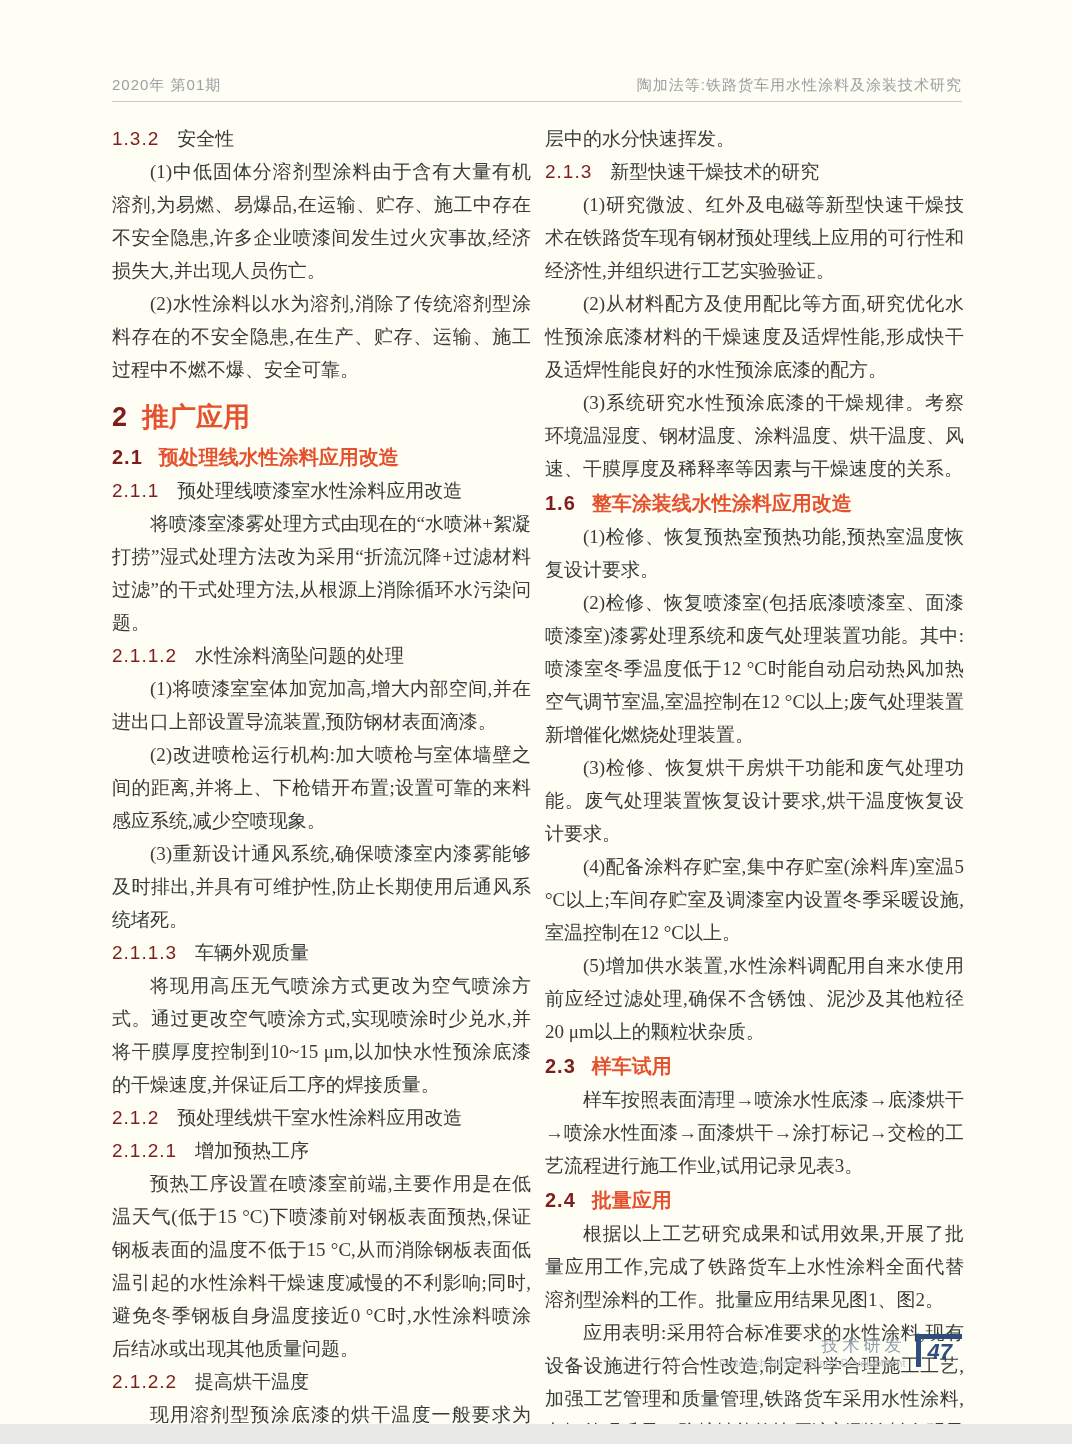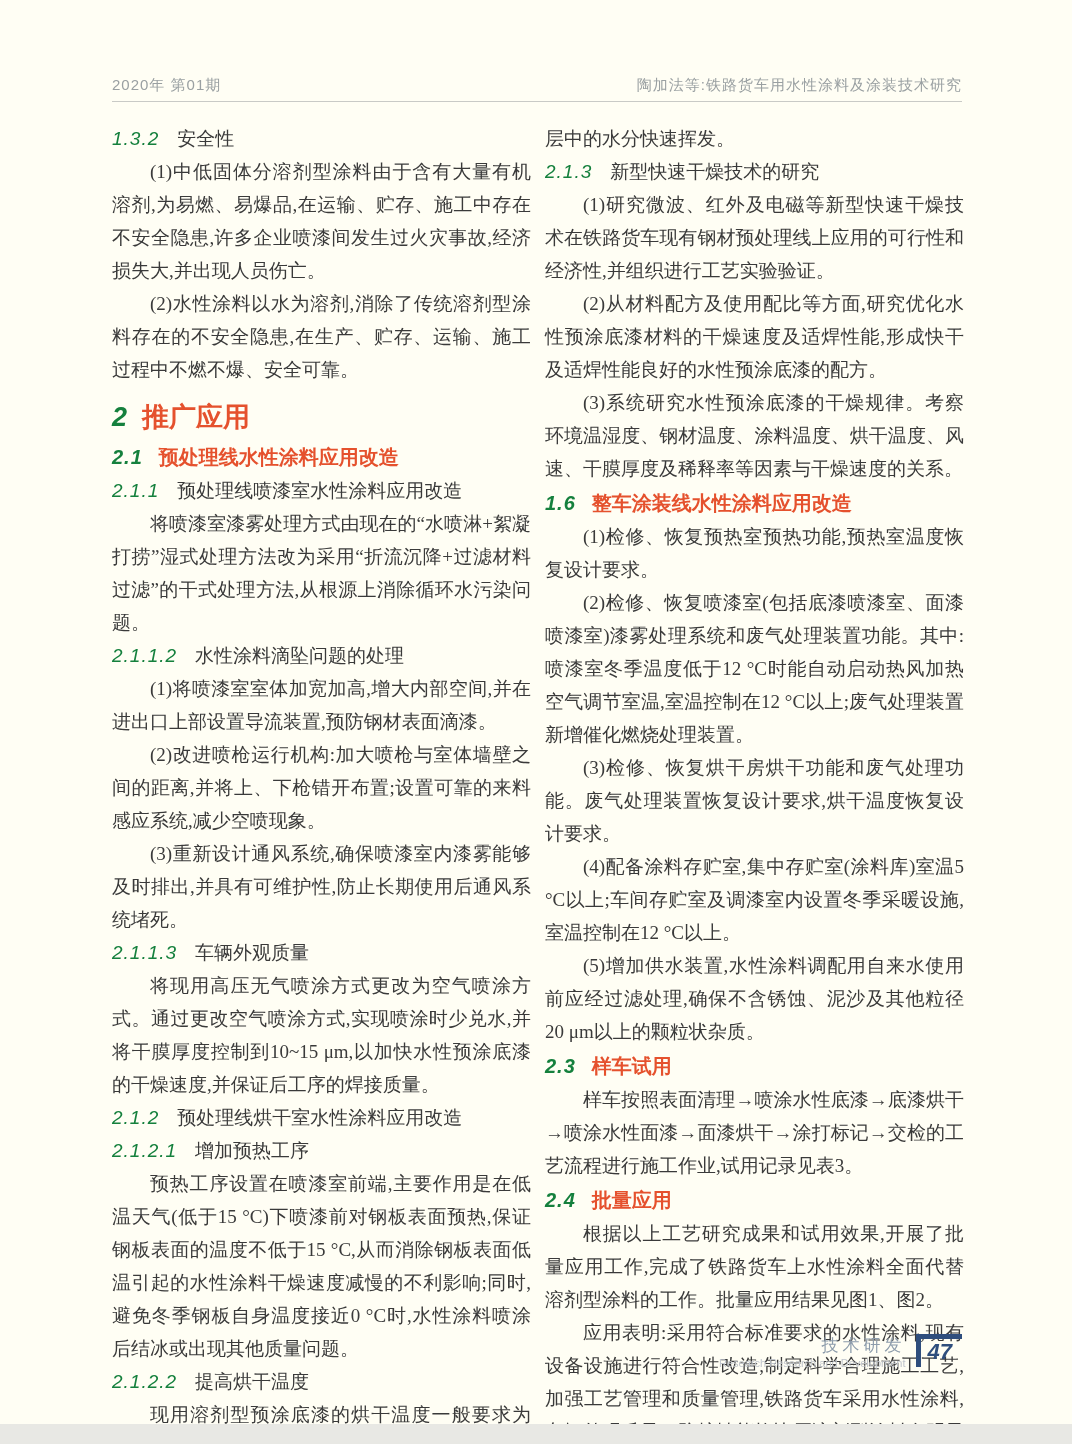--- a/index.html
+++ b/index.html
@@ -29,24 +29,23 @@
     position:absolute;top:122px;width:419px;
     font-size:19px;line-height:33px;
     text-align:justify;
   }
   .col-left{left:112px;}
   .col-right{left:545px;}
   .blk{margin:0;}
   .p{text-indent:2em;}
   .p-cont{text-indent:0;}
   .num{
-    color:#15803d;
+    color:#7f1d1d;
     font-family:"Liberation Sans","DejaVu Sans",sans-serif;
     letter-spacing:1px;
-    font-style:italic;
   }
   .h1{
     font-family:"Liberation Sans","DejaVu Sans",sans-serif;
     color:#e5512d;font-weight:bold;font-size:27px;line-height:30px;
     margin:16px 0 10px 0;text-align:left;
   }
   .h1 .num{margin-right:14px;}
   .h2{
     font-family:"Liberation Sans","DejaVu Sans",sans-serif;
     color:#e5512d;font-weight:bold;font-size:20px;line-height:30px;

